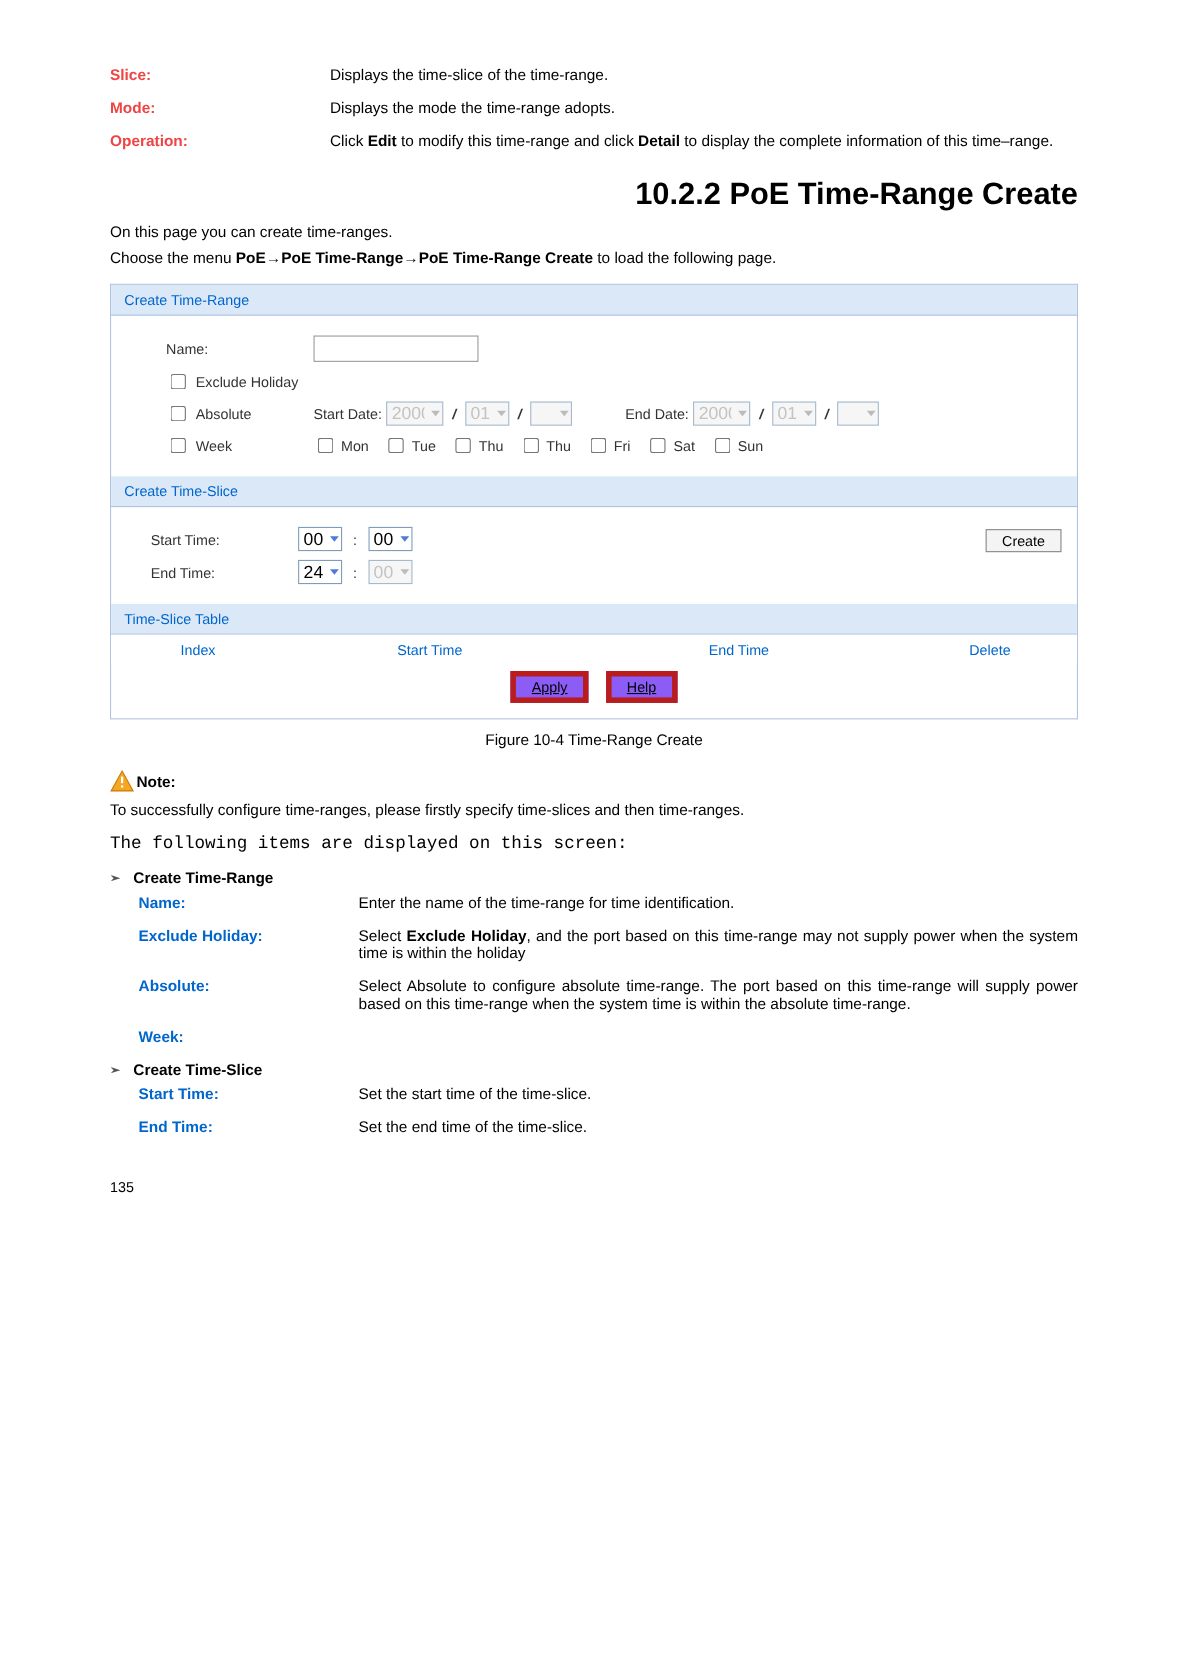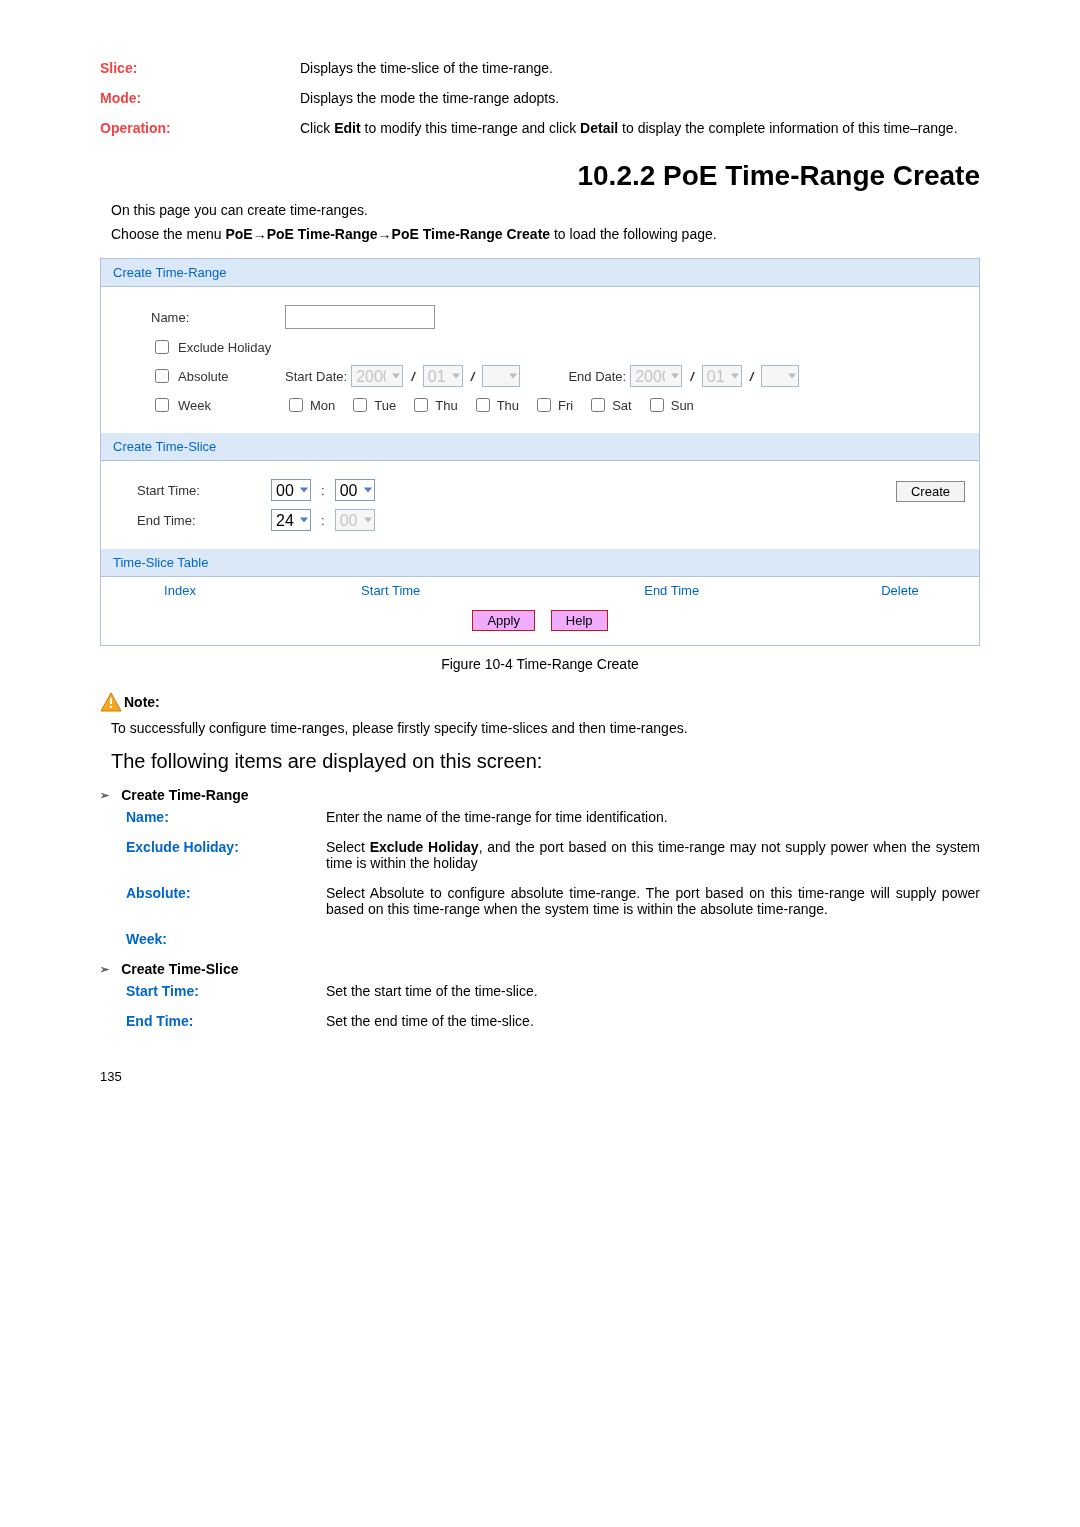--- a/index.html
+++ b/index.html
@@ -30,21 +30,21 @@
   .def-value b {
     font-weight: bold;
   }
   h2 {
     font-size: 28px;
     font-weight: bold;
     margin: 24px 0 10px 0;
     text-align: right;
   }
   p {
-    margin: 8px 11px;
+    margin: 8px 0;
   }
   .menu-path b {
     font-weight: bold;
   }
   .config-box {
     border: 1px solid #b0c4de;
     margin: 16px 0 4px 0;
   }
   .panel-header {
     background: #dbe8f8;
@@ -159,23 +159,24 @@
   .col-end { width: 34%; }
   .col-del { width: 18%; }
   .btn-row {
     text-align: center;
     padding: 6px 0 14px 0;
   }
   .btn-row button {
     padding: 2px 14px;
     margin: 0 6px;
     font-size: 13px;
-    border: 1px solid #b91c1c;
-    background: #f0abfc;
+    border: 5px solid #b91c1c;
+    background: #8b5cf6;
     cursor: pointer;
+    text-decoration: underline;
   }
   .fig-caption {
     text-align: center;
     margin: 10px 0 20px 0;
     font-size: 14px;
   }
   .note-box {
     margin: 14px 0;
   }
   .note-header {
@@ -340,21 +341,21 @@
     <svg width="22" height="20" viewBox="0 0 22 20">
       <polygon points="11,1 21,19 1,19" fill="#f5a623" stroke="#cc7a00" stroke-width="1"></polygon>
       <rect x="10" y="6" width="2" height="6" fill="#fff"></rect>
       <rect x="10" y="14" width="2" height="2" fill="#fff"></rect>
     </svg>
     <span>Note:</span>
   </div>
   <p>To successfully configure time-ranges, please firstly specify time-slices and then time-ranges.</p>
 </div>
 
-<p style="font-size:20px;">The following items are displayed on this screen:</p>
+<p style="font-size:16px;font-family:Liberation Mono, monospace;">The following items are displayed on this screen:</p>
 
 <div class="section-title-row">
   <span class="arrow">➢</span>
   <span>Create Time-Range</span>
 </div>
 <div class="indent-def">
   <div class="def-row">
     <div class="def-label">Name:</div>
     <div class="def-value">Enter the name of the time-range for time identification.</div>
   </div>

